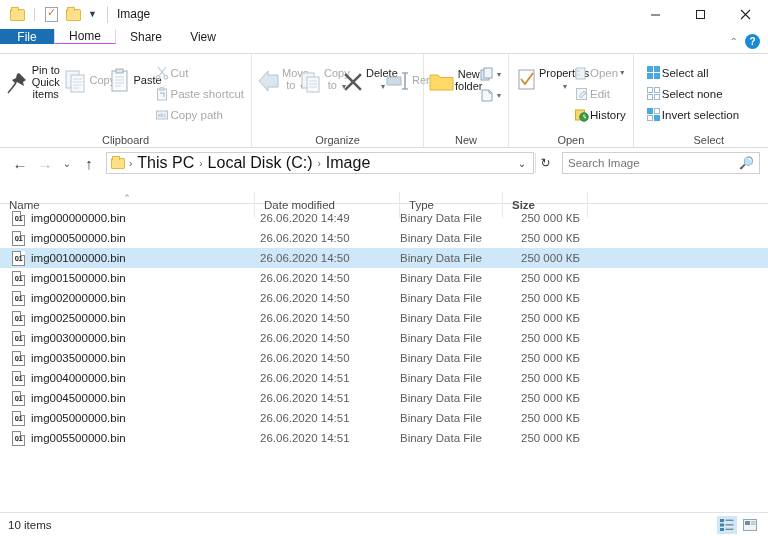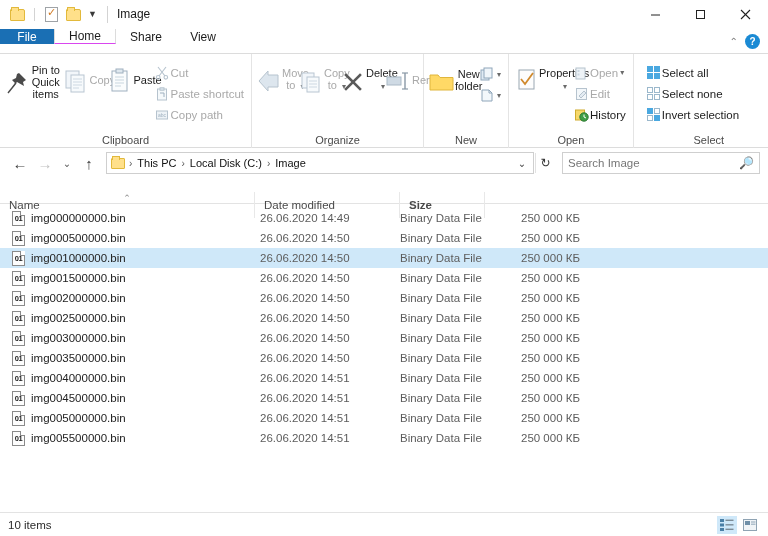--- a/index.html
+++ b/index.html
@@ -57,21 +57,21 @@
   .cdrop { font-size: 8px; color: #6a6a6a; margin-left: 2px; }
 
   
   .navbar { height: 30px; display: flex; align-items: center; padding: 0 8px; background: #fff; flex: 0 0 auto; gap: 1px; }
   .navbtn { width: 24px; height: 24px; display: flex; align-items: center; justify-content: center; color: #3c3c3c; font-size: 15px; }
   .navbtn.dim { color: #c2c2c2; }
   .navbtn.small { width: 18px; font-size: 10px; color: #5a5a5a; }
   .addrbar { flex: 1 1 auto; height: 22px; border: 1px solid #cfcfcf; background: #fff; display: flex; align-items: center; padding: 0 2px 0 4px; margin-left: 4px; }
   .addr-folder { width: 14px; height: 11px; background: #ffe08a; border: 1px solid #e2b93b; border-radius: 1px; position: relative; margin-right: 3px; flex: 0 0 auto; }
   .addr-folder::before { content:""; position:absolute; top:-3px; left:0; width:6px; height:3px; background:#ffe08a; border:1px solid #e2b93b; border-bottom:none; }
-  .crumb { font-size: 11px; color: #111; padding: 0 4px; line-height: 18px; white-space: nowrap; }
+  .crumb { font-size: 16px; color: #111; padding: 0 4px; line-height: 18px; white-space: nowrap; }
   .crumb-sep { font-size: 10px; color: #5a5a5a; padding: 0 1px; }
   .addr-right { margin-left: auto; display: flex; align-items: center; }
   .addr-ico { width: 18px; height: 20px; display: flex; align-items: center; justify-content: center; font-size: 10px; color: #444; }
   .refresh-ico { width: 20px; height: 20px; display: flex; align-items: center; justify-content: center; font-size: 12px; color: #333; border-left: 1px solid #e2e2e2; }
   .searchbox { width: 198px; height: 22px; border: 1px solid #cfcfcf; background: #fff; display: flex; align-items: center; padding: 0 5px; margin-left: 6px; flex: 0 0 auto; }
   .searchbox input { border: none; outline: none; font-size: 11.5px; color: #111; background: transparent; flex: 1 1 auto; font-family: "Liberation Sans", sans-serif; }
   .searchbox input::placeholder { color: #767676; }
   .search-ico { font-size: 12px; color: #444; transform: scaleX(-1); }
 
   
@@ -435,20 +435,21 @@
       <span class="search-ico">🔍</span>
     </div>
   </div>
 
   <div class="colhead">
     <div class="ch name">
       <span>Name</span>
       <span class="sortarrow">⌃</span>
     </div>
     <div class="ch date">Date modified</div>
+    <div class="ch type">Type</div>
     <div class="ch size">Size</div>
     <div class="ch rest"></div>
   </div>
 
   <div class="filelist" id="filelist">
       <div class="frow">
         <div class="c-name">
           <div class="binico">01</div>
           <span>img000000000.bin</span>
         </div>

